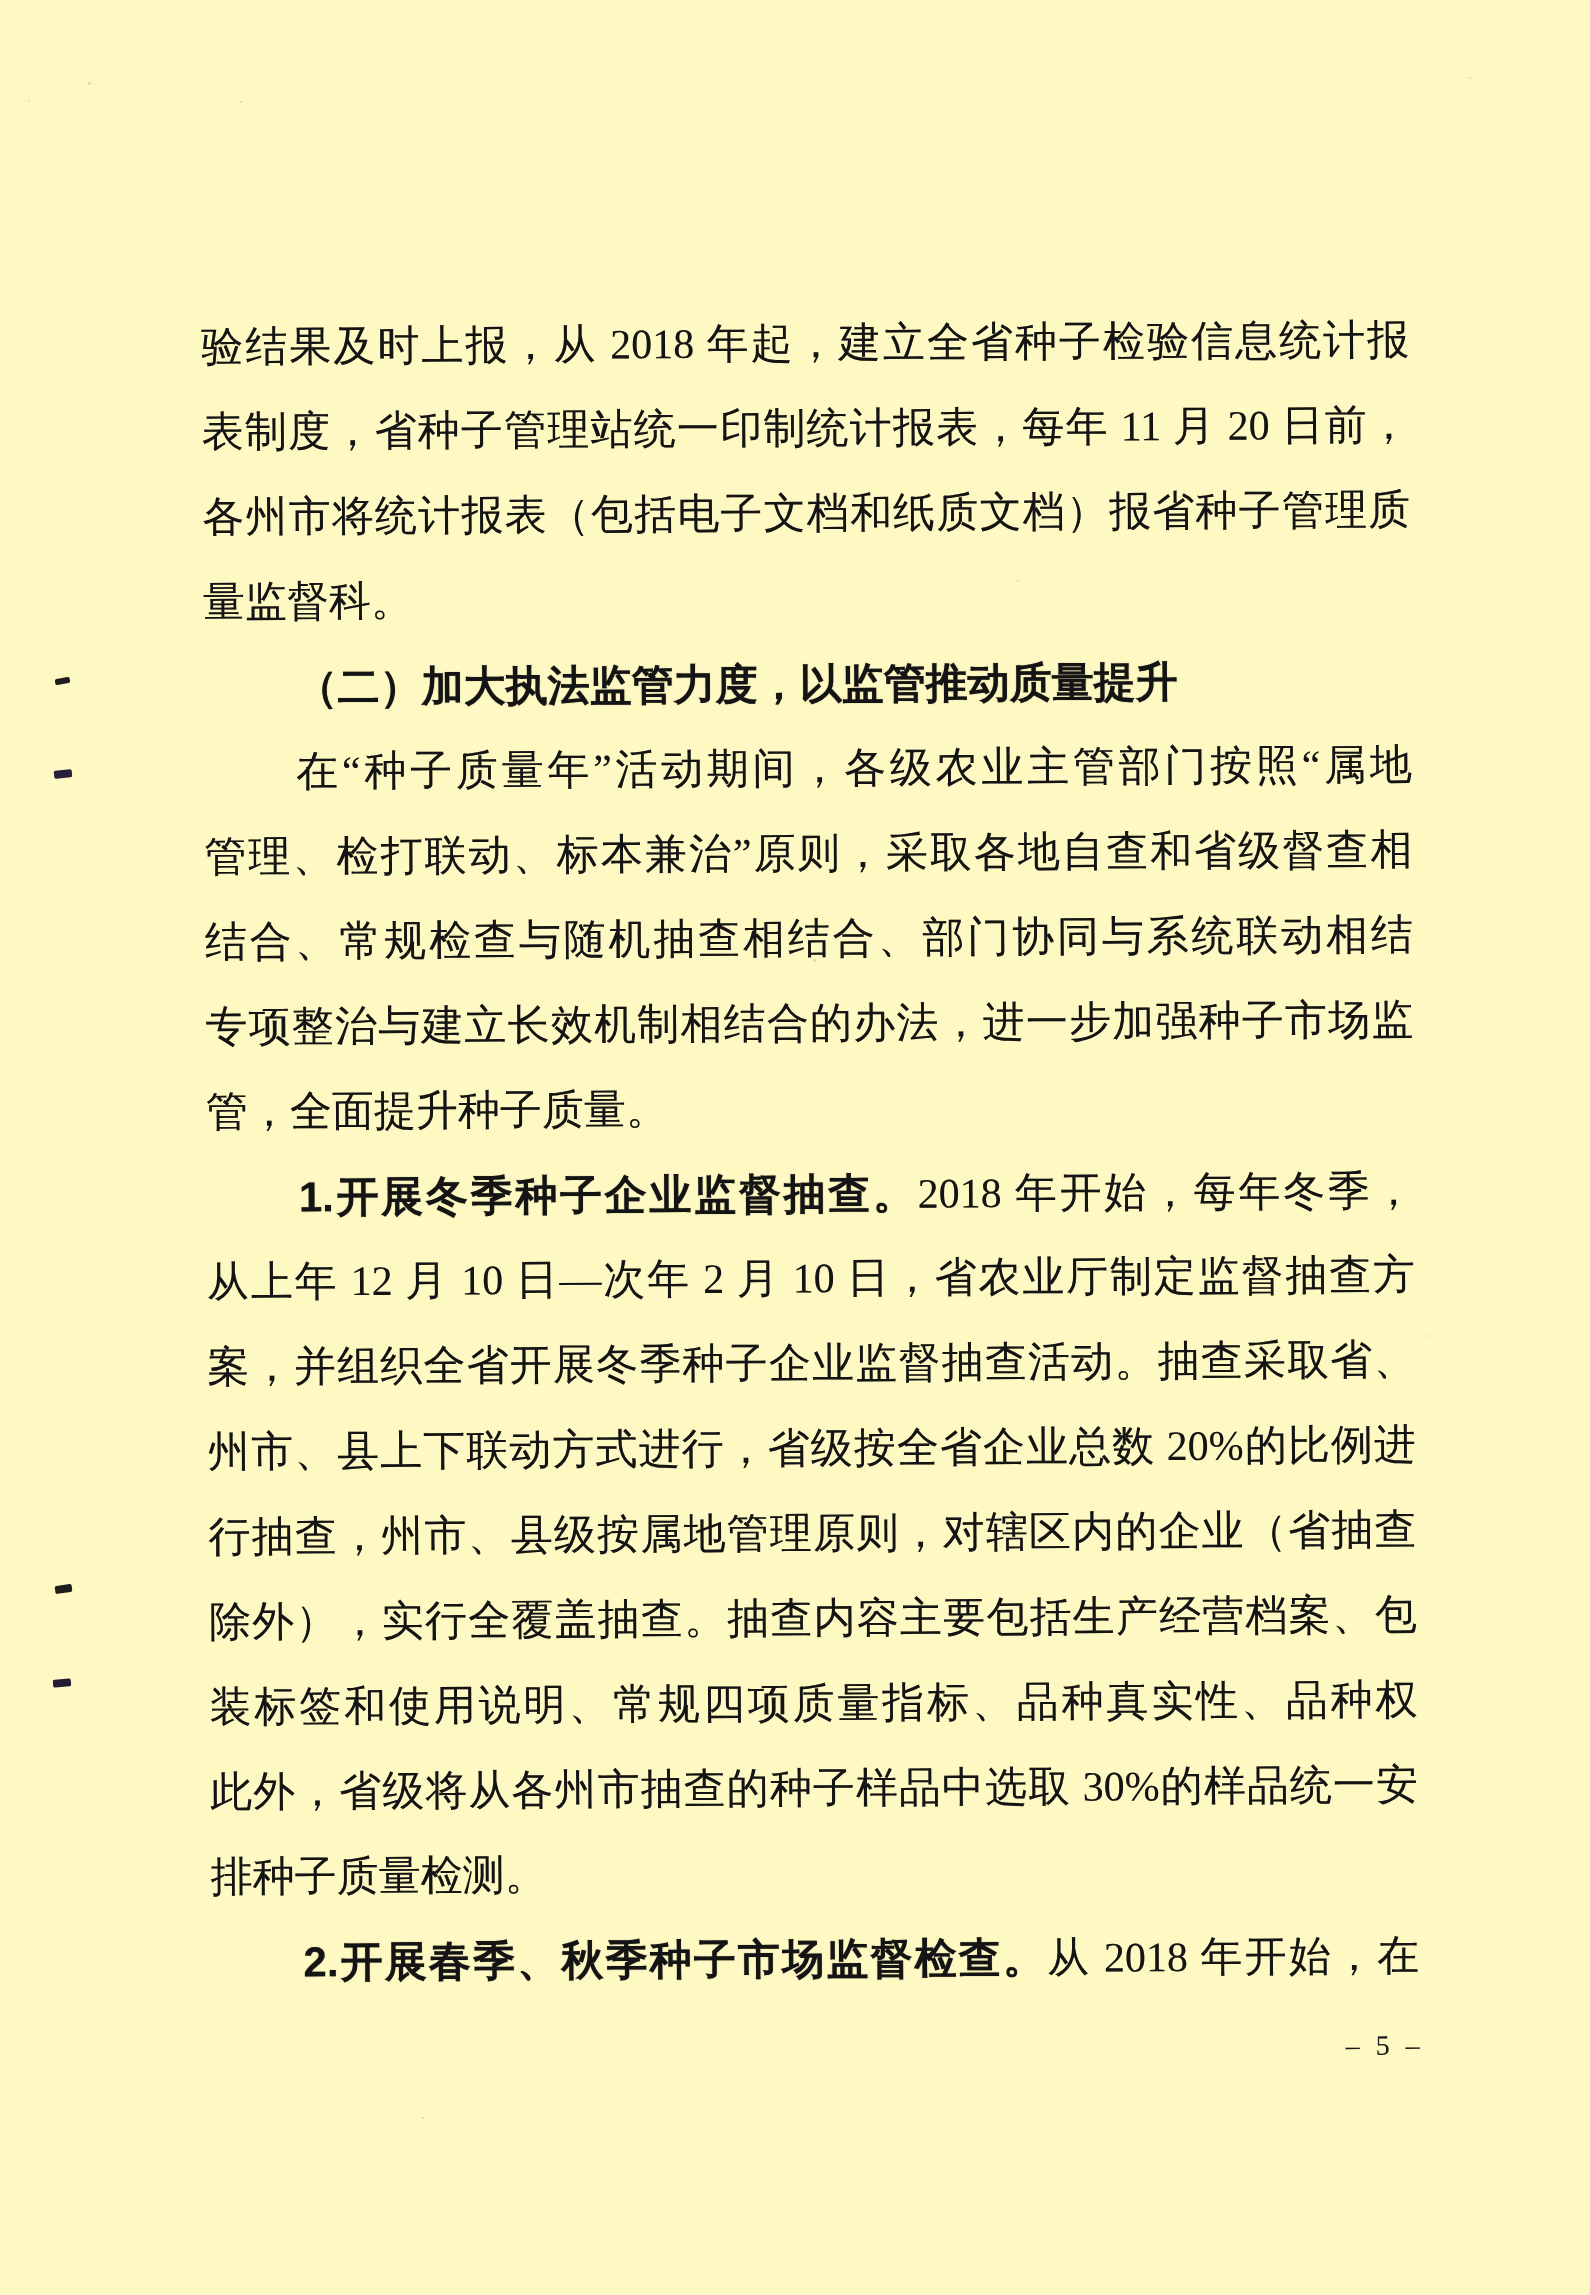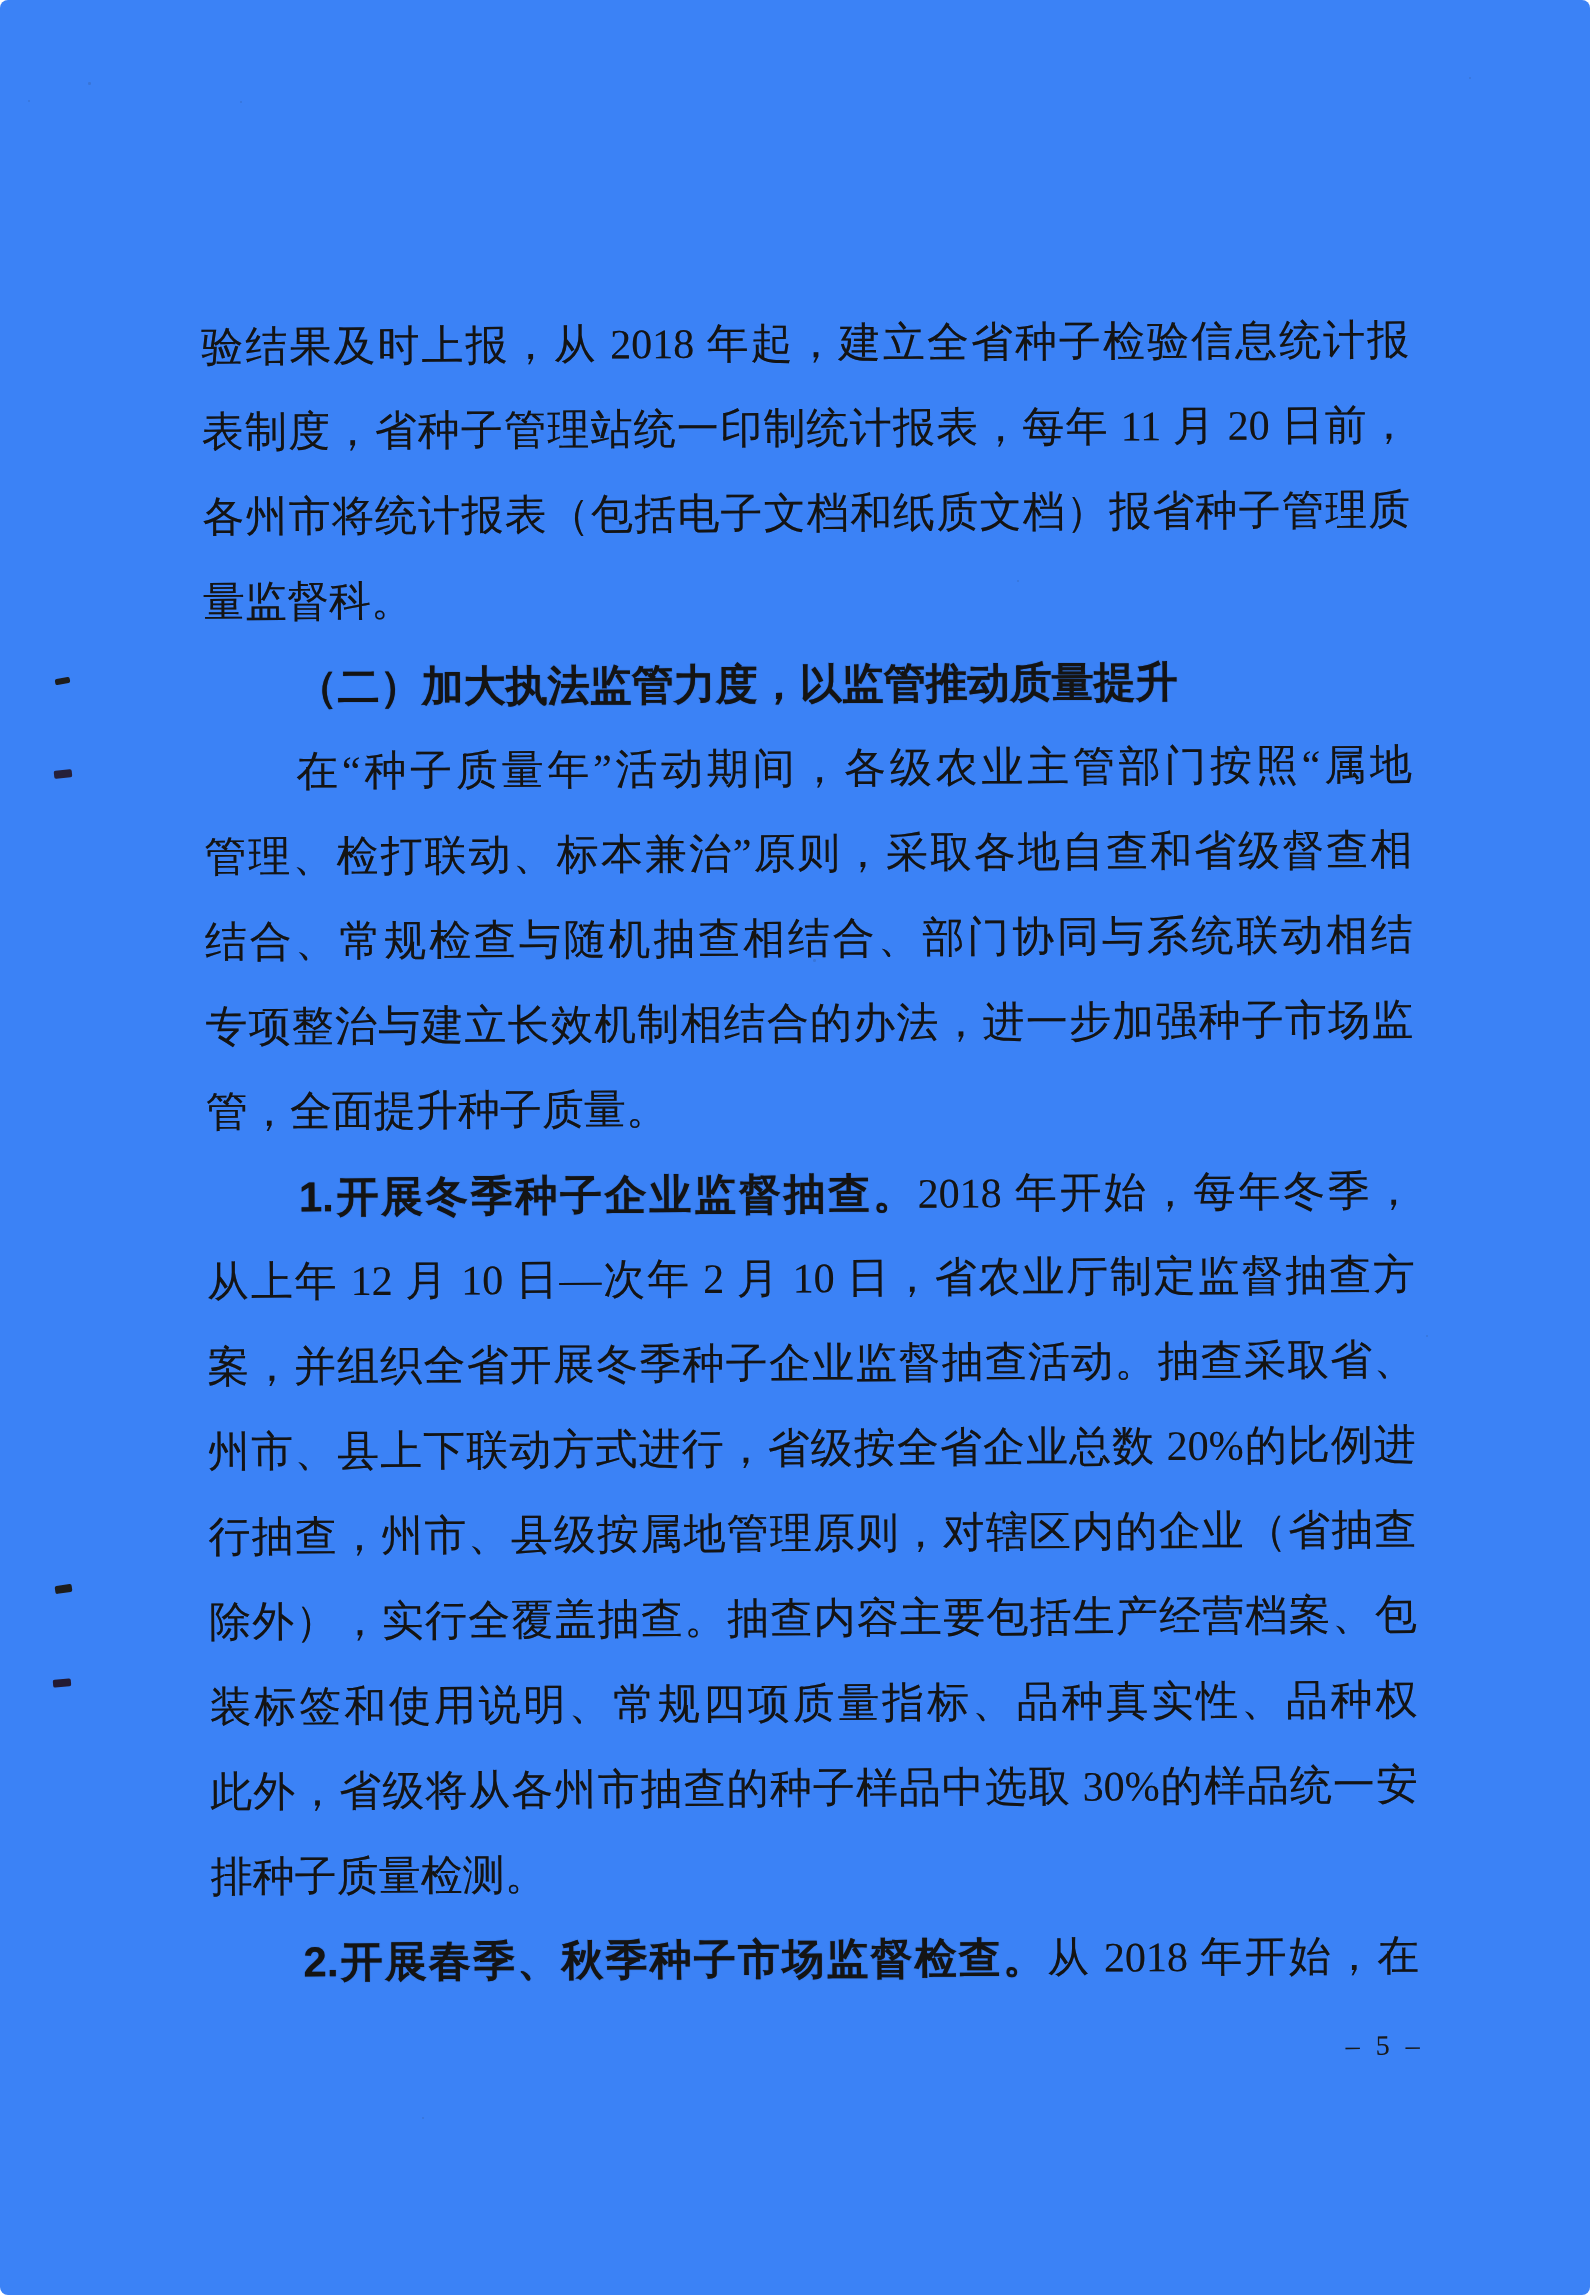--- a/index.html
+++ b/index.html
@@ -5,23 +5,22 @@
   html, body {
     margin: 0;
     padding: 0;
     background: #ffffff;
     font-family: "Liberation Serif", serif;
   }
   .page {
     position: relative;
     width: 1590px;
     height: 2295px;
-    background: #3b82f6;
+    background: #fef9c3;
     overflow: hidden;
-    border-radius: 8px;
   }
   
   .scan-rot {
     position: absolute;
     left: 201px;
     top: 305px;
     width: 1208px;
     transform: rotate(-0.35deg);
     transform-origin: 0 0;
   }

